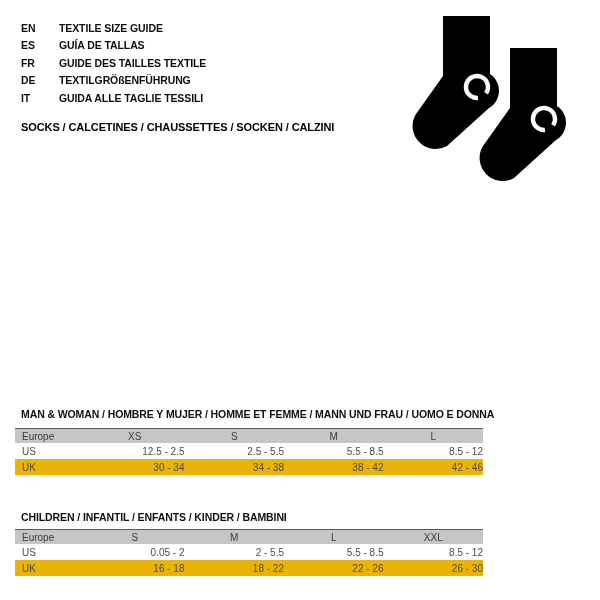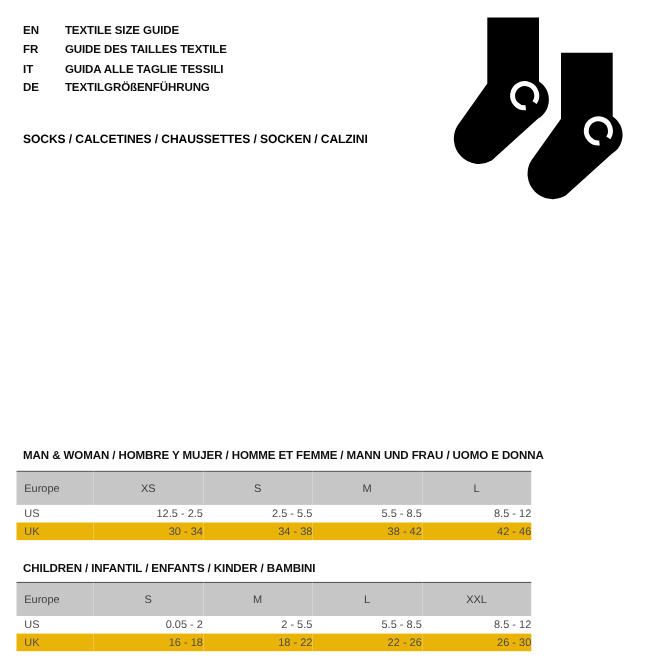--- a/index.html
+++ b/index.html
@@ -37,51 +37,55 @@
   .tbl-title.t2{top:511px;}
 
   table.size-table{
     position:absolute;left:15px;width:468px;border-collapse:collapse;table-layout:fixed;
     font-size:10px;
   }
   table.size-table.t1{top:428px;}
   table.size-table.t2{top:529px;}
   table.size-table col.c0{width:70px;}
   table.size-table th{
-    background:#c6c6c6;color:#3d3d3d;font-weight:normal;height:30px;
+    background:#c6c6c6;color:#3d3d3d;font-weight:normal;height:14px;
     border-top:1px solid #59595b;text-align:center;padding:0;
   }
   table.size-table th.region-col{text-align:left;padding-left:7px;}
   table.size-table td{
     color:#4c4c4c;height:16px;text-align:right;padding:0;
   }
   table.size-table td.region-col{text-align:left;padding-left:7px;}
   table.size-table tr.alt td{background:#eab308;}
 </style>
 </head>
 <body>
 
 <div class="page">
 
   <div class="lang-block">
     <div class="lang-row">
       <span class="lang-code">EN</span>
       <span class="lang-label">TEXTILE SIZE GUIDE</span>
     </div>
     <div class="lang-row">
+      <span class="lang-code">ES</span>
+      <span class="lang-label">GUÍA DE TALLAS</span>
+    </div>
+    <div class="lang-row">
       <span class="lang-code">FR</span>
       <span class="lang-label">GUIDE DES TAILLES TEXTILE</span>
     </div>
     <div class="lang-row">
+      <span class="lang-code">DE</span>
+      <span class="lang-label">TEXTILGRÖßENFÜHRUNG</span>
+    </div>
+    <div class="lang-row">
       <span class="lang-code">IT</span>
       <span class="lang-label">GUIDA ALLE TAGLIE TESSILI</span>
-    </div>
-    <div class="lang-row">
-      <span class="lang-code">DE</span>
-      <span class="lang-label">TEXTILGRÖßENFÜHRUNG</span>
     </div>
   </div>
 
   <div class="category">SOCKS / CALCETINES / CHAUSSETTES / SOCKEN / CALZINI</div>
 
   <svg class="socks-svg" viewBox="405 5 170 180" xmlns="http://www.w3.org/2000/svg" aria-hidden="true">
 
     <g>
       <path d="M443,16 H490 V74 A20,20 0 0 1 489,108 L447,146 A23,23 0 0 1 416,114 L443,76 Z" fill="#000"></path>
       <path d="M477.96,97.96 A11,11 0 1 1 486,93.3" fill="none" stroke="#fff" stroke-width="4.5"></path>

